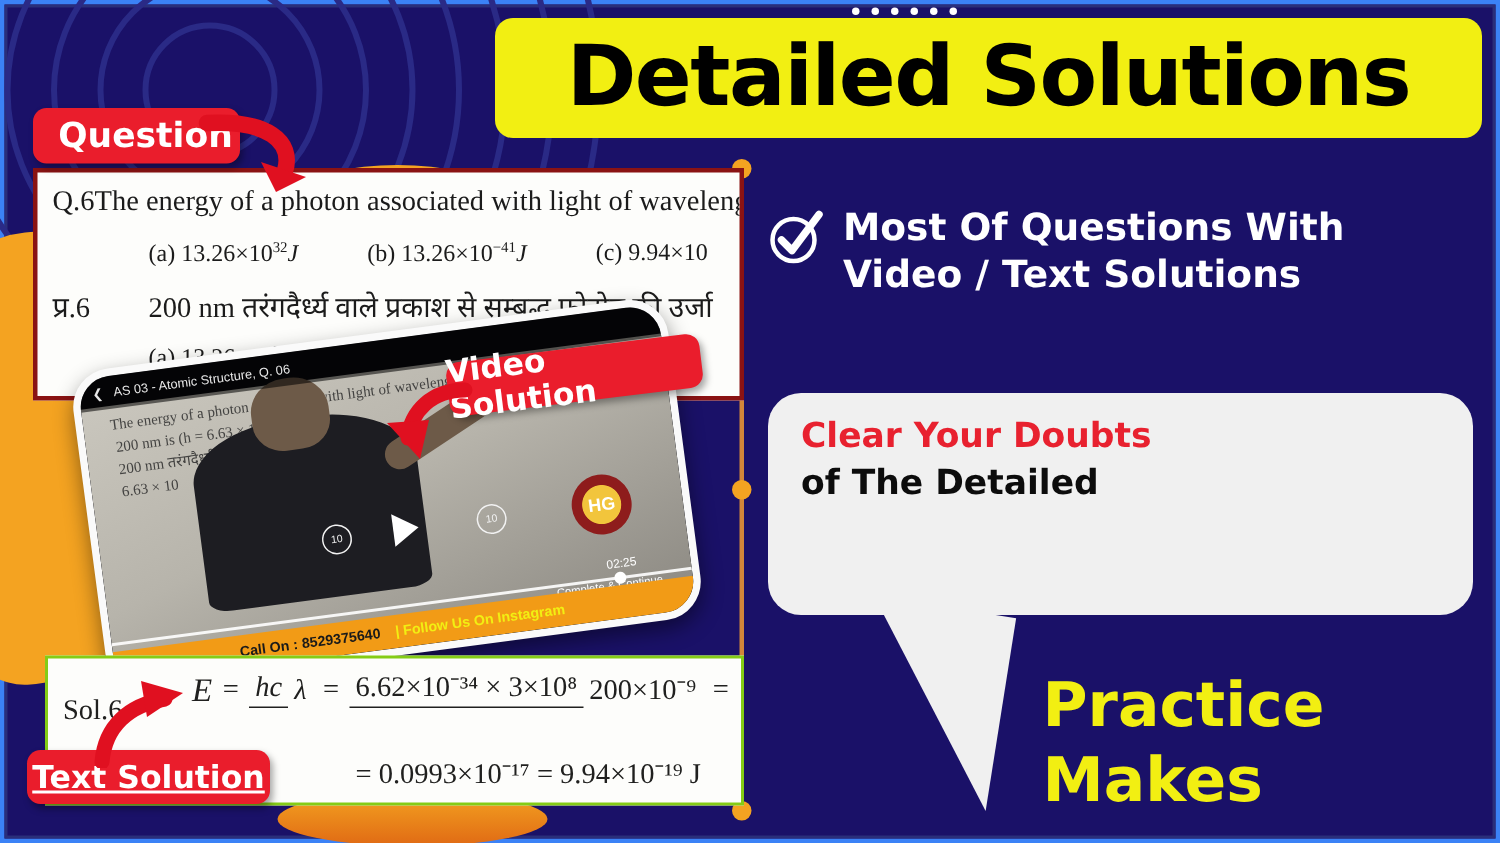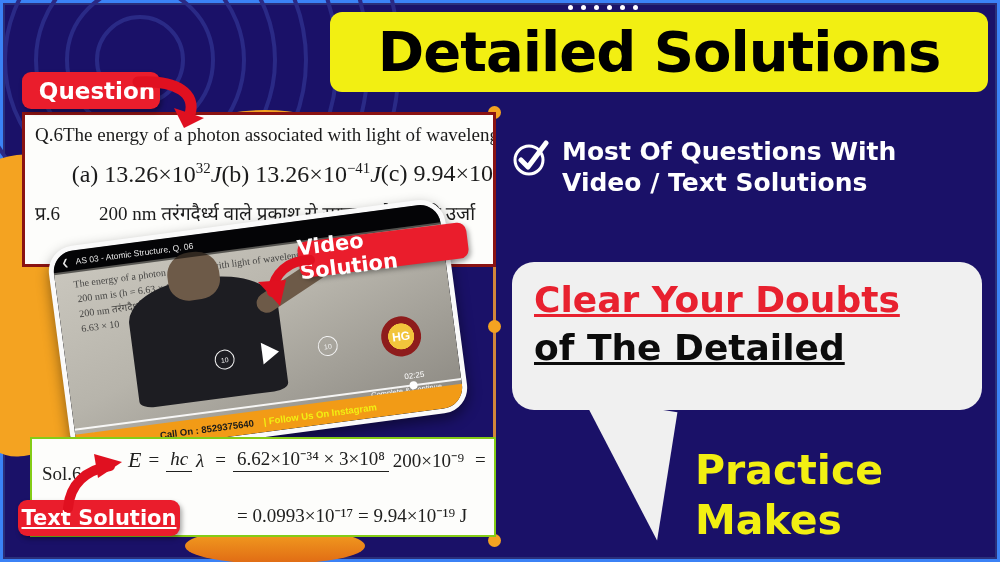--- a/index.html
+++ b/index.html
@@ -82,21 +82,21 @@
     border: 3px solid #8a1313;
     overflow: hidden;
   }
   .q-row { display: flex; font-family: "Liberation Serif", serif; color: #1b1b1b; }
   .q-label { width: 74px; padding-left: 10px; font-size: 19px; }
   .q-text { font-size: 19px; white-space: nowrap; }
   .q-line1 { margin-top: 9px; }
   .q-line2 { margin-top: 14px; }
   .q-line3 { margin-top: 12px; }
   .q-line4 { margin-top: 12px; }
-  .opts { display: flex; white-space: nowrap; font-size: 24px; }
+  .opts { display: flex; gap: 46px; white-space: nowrap; font-size: 16px; }
   sup { font-size: 0.62em; vertical-align: super; }
   .ital { font-style: italic; }
 
   
   .sol-card {
     position: absolute; left: 30px; top: 437px;
     width: 466px; height: 100px;
     background: #fdfdfb;
     border: 2px solid #84cc16;
     overflow: hidden;
@@ -227,21 +227,21 @@
   }
   .bubble-tail {
     position: absolute; left: 548px; top: 402px; width: 0; height: 0;
     border-left: 24px solid transparent;
     border-right: 96px solid #f0f0f0;
     border-bottom: 130px solid transparent;
     transform: rotate(9deg);
   }
   .bline {
     font-family: "DejaVu Sans", sans-serif; font-weight: bold;
-    font-size: 36px; line-height: 1.34; white-space: nowrap; text-decoration: underline;
+    font-size: 23px; line-height: 1.34; white-space: nowrap;
   }
   .red { color: #e8212f; }
   .blk { color: #0c0c0c; }
 
   .practice {
     position: absolute; left: 668px; top: 445px;
     color: #f2ef12; font-family: "DejaVu Sans", sans-serif; font-weight: bold;
     font-size: 41px; line-height: 1.22; text-align: left; margin-left: 27px;
   }
 </style>

